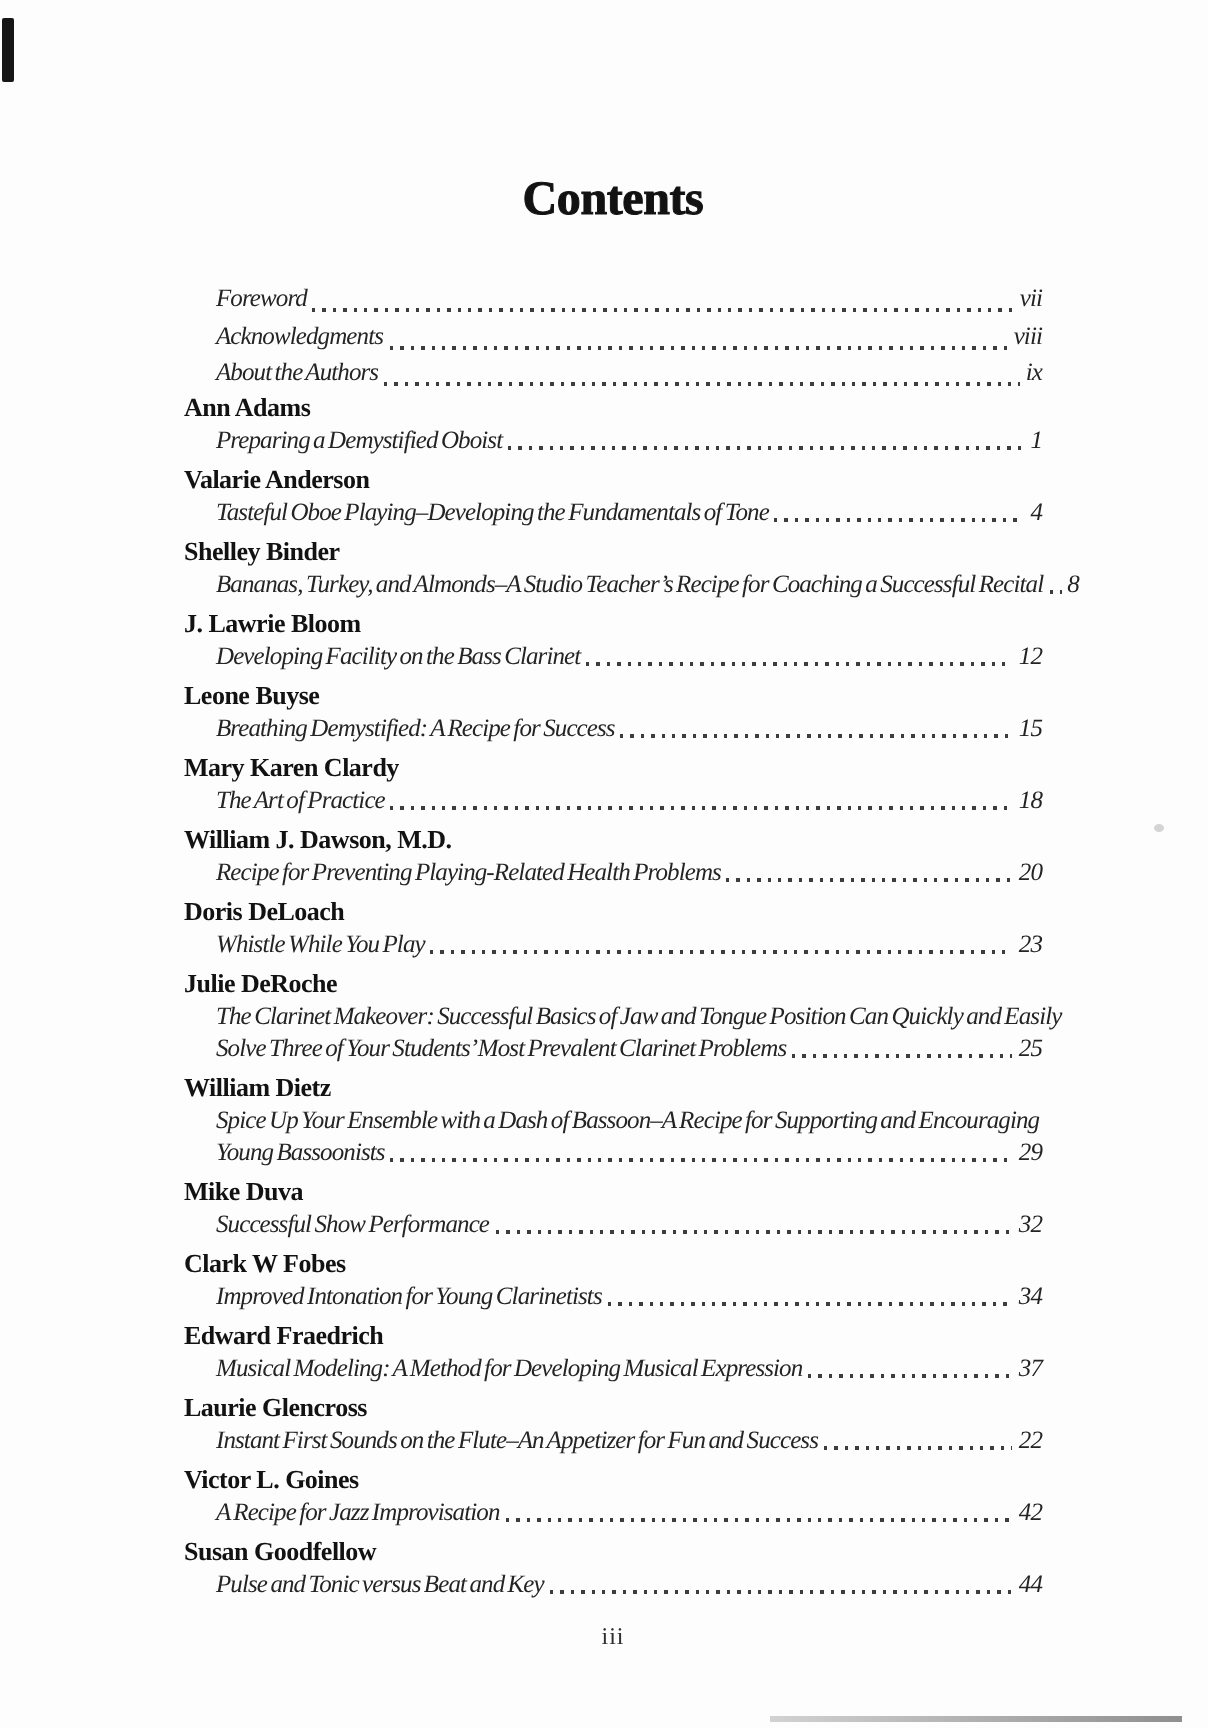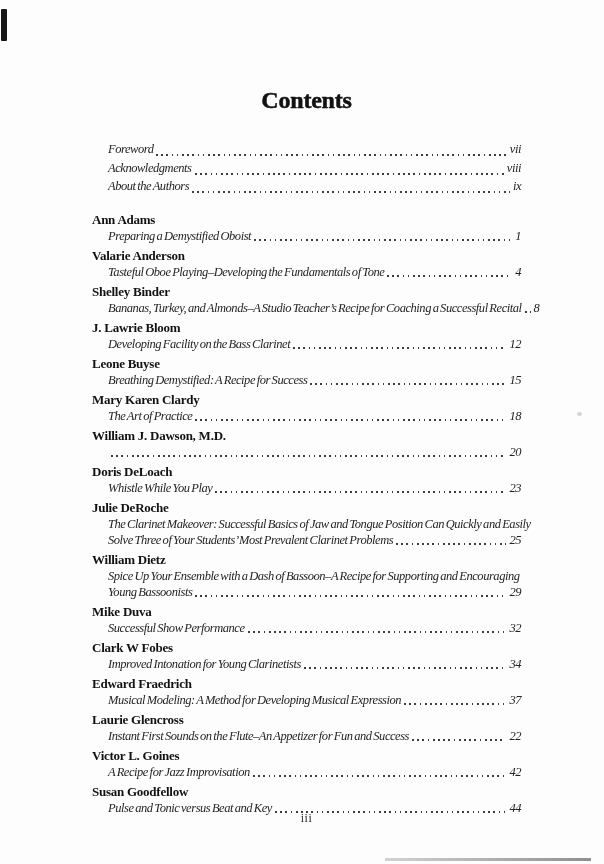--- a/index.html
+++ b/index.html
@@ -28,21 +28,21 @@
   .toc-line{
     display:flex;align-items:flex-end;
     font-size:12.5px;line-height:16px;
     font-style:italic;
     letter-spacing:-0.45px;word-spacing:-1px;
     white-space:nowrap;
     color:var(--ink);
   }
   .front-matter .toc-line{line-height:18.5px;}
   .indent{padding-left:16px;}
-  .entries{margin-top:16px;}
+  .entries{margin-top:0;}
   .entry{margin-top:4px;}
   .entry:first-child{margin-top:0;}
   .author{
     font-size:13px;line-height:16px;font-weight:bold;
     font-style:normal;color:var(--ink-heavy);
     letter-spacing:-0.25px;white-space:nowrap;
   }
   .leader{
     flex:1 1 auto;min-width:6px;
     margin:0 3px 2.5px 3px;align-self:flex-end;
@@ -130,20 +130,21 @@
           <div class="author">Mary Karen Clardy</div>
           <div class="toc-line indent">
             <span>The Art of Practice</span>
             <span class="leader"></span>
             <span class="pg">18</span>
           </div>
         </div>
         <div class="entry">
           <div class="author">William J. Dawson, M.D.</div>
           <div class="toc-line indent">
+            <span>Recipe for Preventing Playing-Related Health Problems</span>
             <span class="leader"></span>
             <span class="pg">20</span>
           </div>
         </div>
         <div class="entry">
           <div class="author">Doris DeLoach</div>
           <div class="toc-line indent">
             <span>Whistle While You Play</span>
             <span class="leader"></span>
             <span class="pg">23</span>

